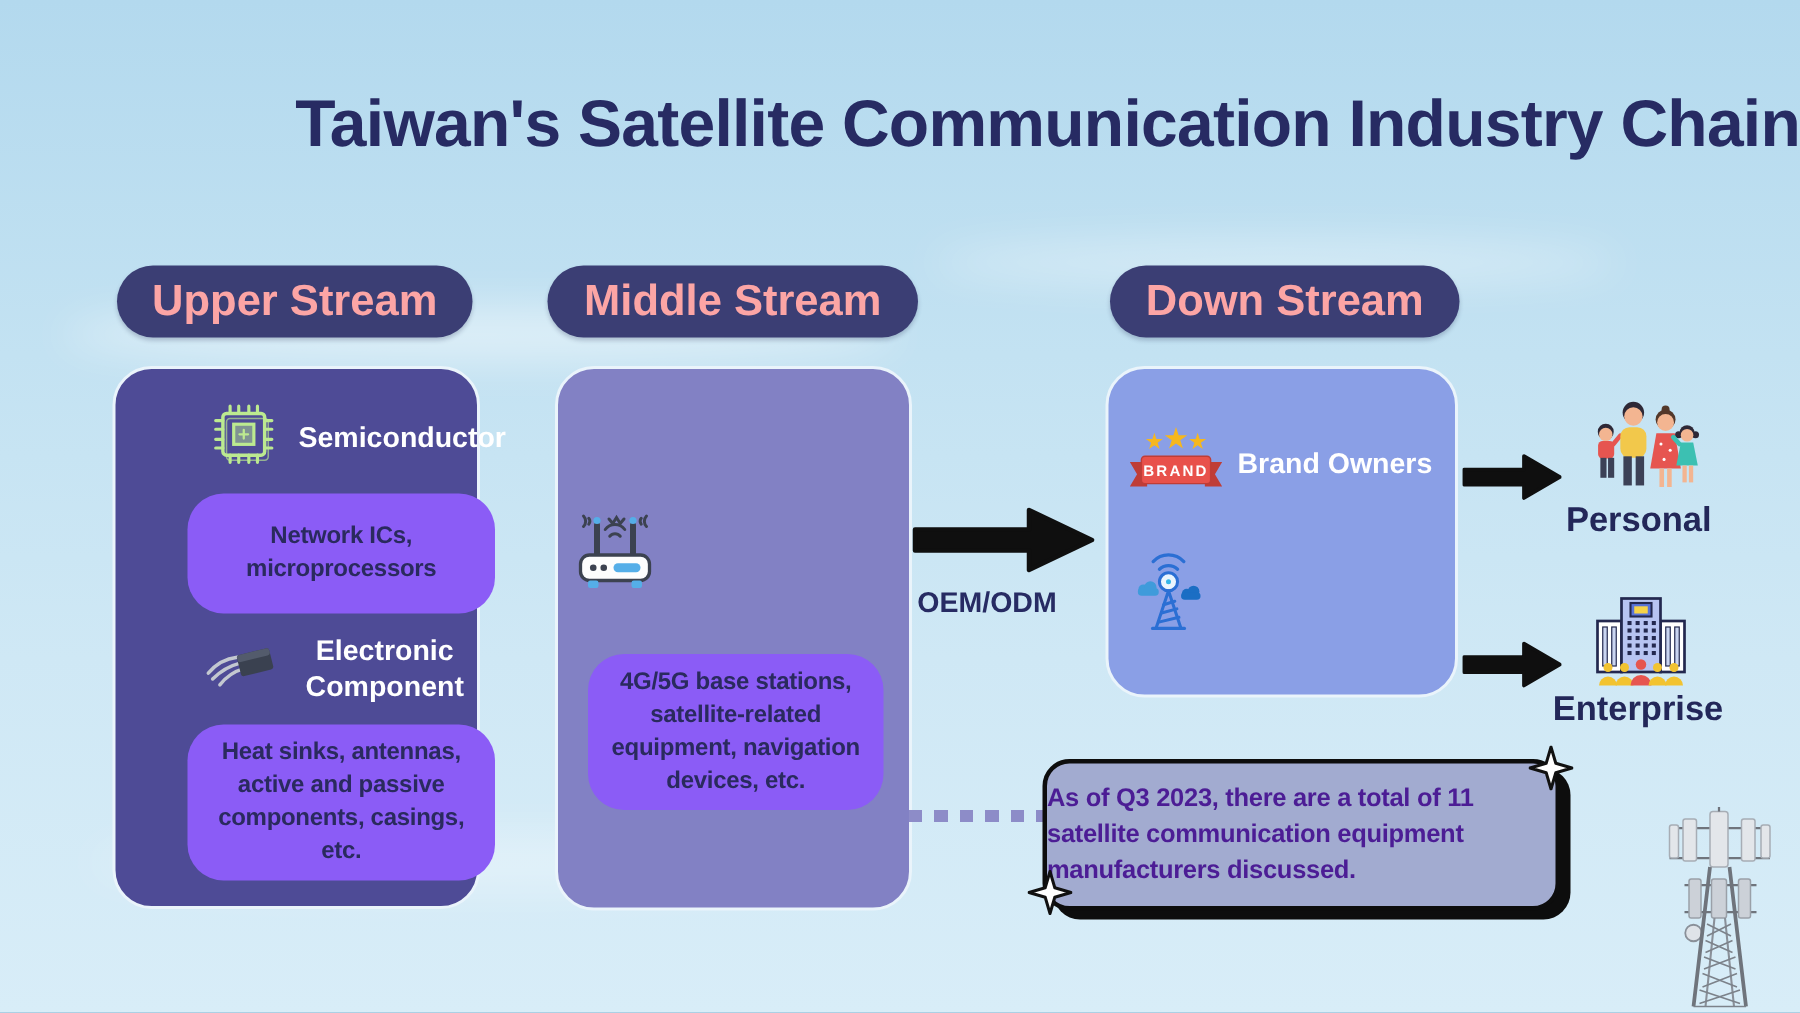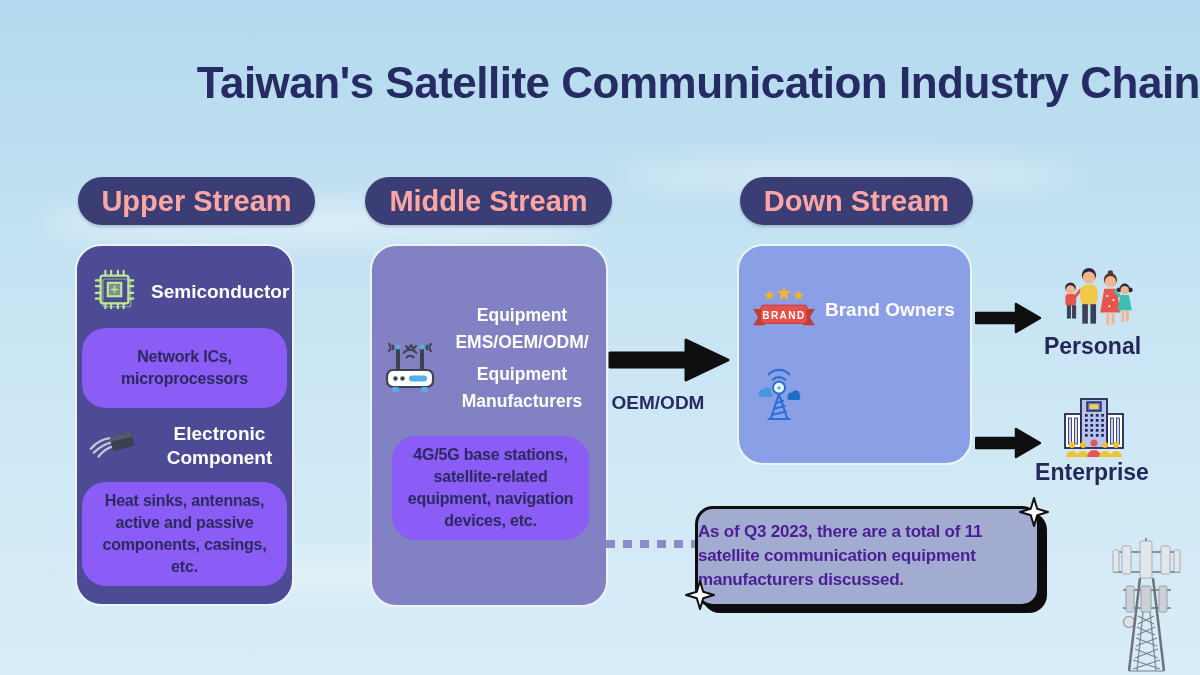--- a/index.html
+++ b/index.html
@@ -20,21 +20,21 @@
   .pill{
     position:absolute;top:177px;height:48px;border-radius:26px;background:#3b3e74;
     color:#fca5a5;font-size:29px;display:flex;align-items:center;justify-content:center;
     box-shadow:0 2px 3px rgba(40,50,90,.25);
   }
   .pill.up{left:78px;width:237px;}
   .pill.mid{left:365px;width:247px;}
   .pill.down{left:740px;width:233px;}
 
   .box{position:absolute;border-radius:26px;border:2px solid #eaf4fb;box-sizing:border-box;}
-  .box.up{left:75px;top:244px;width:219px;height:362px;background:#4e4b96;}
+  .box.up{left:75px;top:244px;width:245px;height:362px;background:#4e4b96;padding-left:48px;}
   .box.mid{left:370px;top:244px;width:238px;height:363px;background:#8281c4;}
   .box.down{left:737px;top:244px;width:235px;height:221px;background:#8a9fe6;
     display:flex;flex-direction:column;justify-content:center;gap:24px;padding-left:14px;}
 
   .row{display:flex;align-items:center;}
   .row .lbl{color:#ffffff;font-size:19px;line-height:1.25;}
   .up-row1{margin:20px 0 0 14px;}
   .up-row1 .lbl{margin-left:12px;}
   .up-row2{margin:14px 0 0 10px;}
   .up-row2 .lbl{margin-left:6px;text-align:center;width:145px;}
@@ -155,24 +155,20 @@
         <circle cx="18" cy="15" r="2.4" fill="#55aee8"></circle>
         <circle cx="42" cy="15" r="2.4" fill="#55aee8"></circle>
         <rect x="7" y="38" width="46" height="17" rx="6" fill="#fdfdfd" stroke="#3c4250" stroke-width="2.2"></rect>
         <circle cx="15.5" cy="46.5" r="2.2" fill="#3c4250"></circle>
         <circle cx="22.5" cy="46.5" r="2.2" fill="#3c4250"></circle>
         <rect x="29" y="43.5" width="18" height="6" rx="3" fill="#55aee8"></rect>
         <rect x="12" y="55" width="7" height="5" rx="1.5" fill="#55aee8"></rect>
         <rect x="41" y="55" width="7" height="5" rx="1.5" fill="#55aee8"></rect>
       </svg>
     </span>
-    <div class="mid-text">
-      <div class="l1">Equipment EMS/OEM/ODM/</div>
-      <div class="l2">Equipment Manufacturers</div>
-    </div>
     <div class="ylw y3">4G/5G base stations, satellite-related equipment, navigation devices, etc.</div>
   </div>
 
   <span class="arrow a-big">
     <svg width="124" height="52" viewBox="0 0 124 52">
       <path d="M2 19 h76 v-13 l42 20 -42 20 v-13 H2 z" fill="#0f0f0f" stroke="#0f0f0f" stroke-width="3" stroke-linejoin="round"></path>
     </svg>
   </span>
   <div class="oem-lbl">OEM/ODM</div>
 

